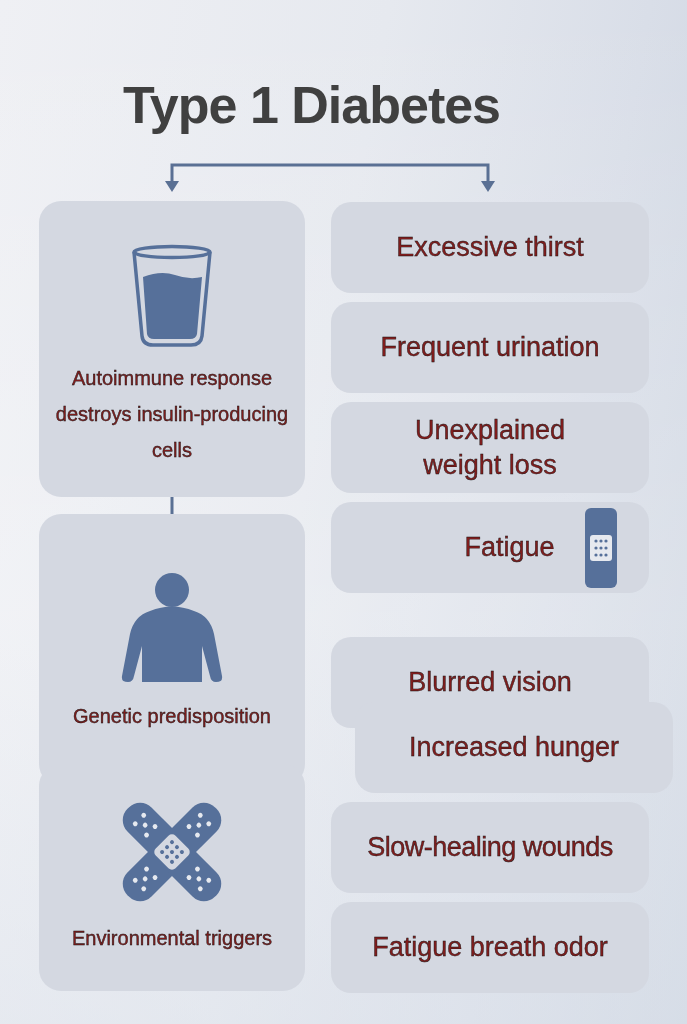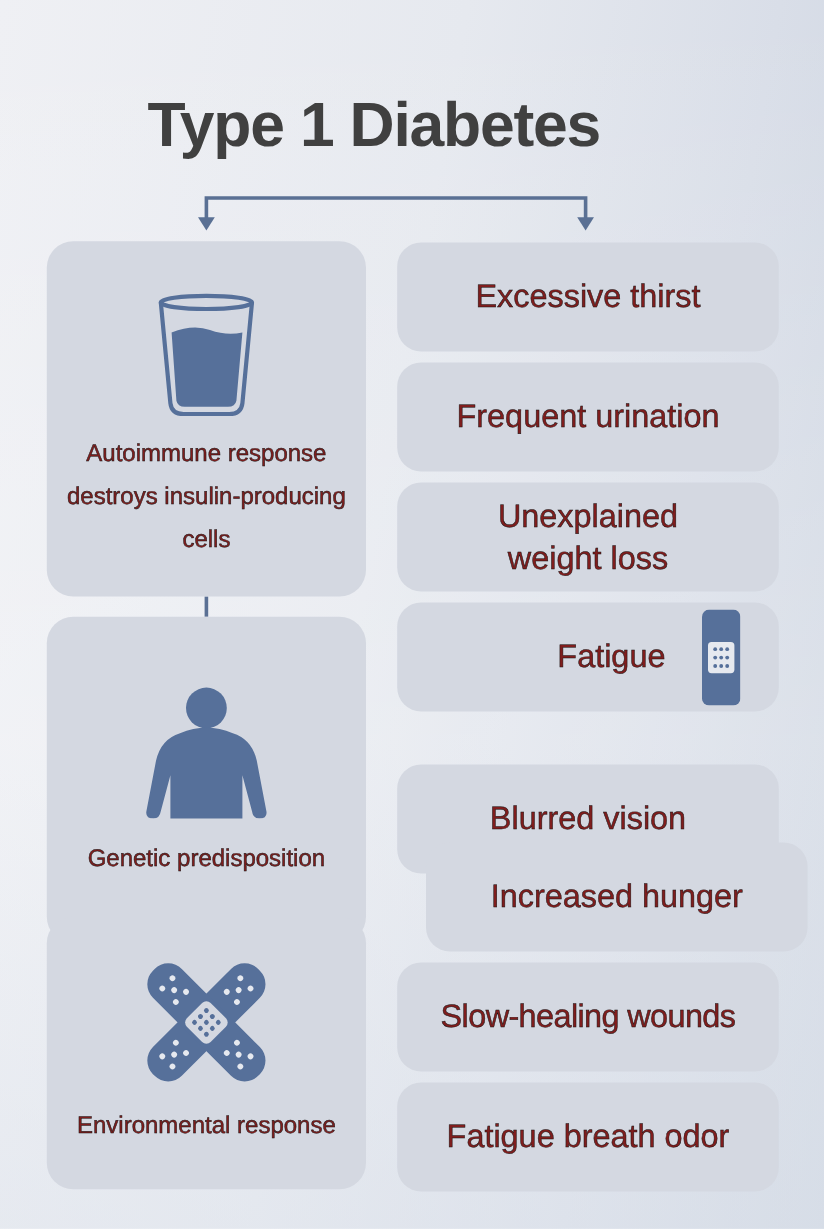--- a/index.html
+++ b/index.html
@@ -104,21 +104,21 @@
           <circle cx="20" cy="44" r="2.4"></circle>
           <circle cx="20" cy="56" r="2.4"></circle>
         <circle cx="80" cy="44" r="2.4"></circle>
           <circle cx="80" cy="56" r="2.4"></circle>
           <circle cx="88" cy="50" r="2.4"></circle>
           <circle cx="96" cy="44" r="2.4"></circle>
           <circle cx="96" cy="56" r="2.4"></circle>
       </g>
     </g>
   </svg>
-  <div class="card-text" style="width:240px;">Environmental response</div>
+  <div class="card-text" style="width:240px;">Environmental triggers</div>
 </div>
 
 <div class="card right" style="top:202px;">
   <div class="card-text">Excessive thirst</div>
 </div>
 <div class="card right" style="top:302px;">
   <div class="card-text">Frequent urination</div>
 </div>
 <div class="card right" style="top:402px;">
   <div class="card-text" style="white-space:normal; width:220px;">Unexplained weight loss</div>

